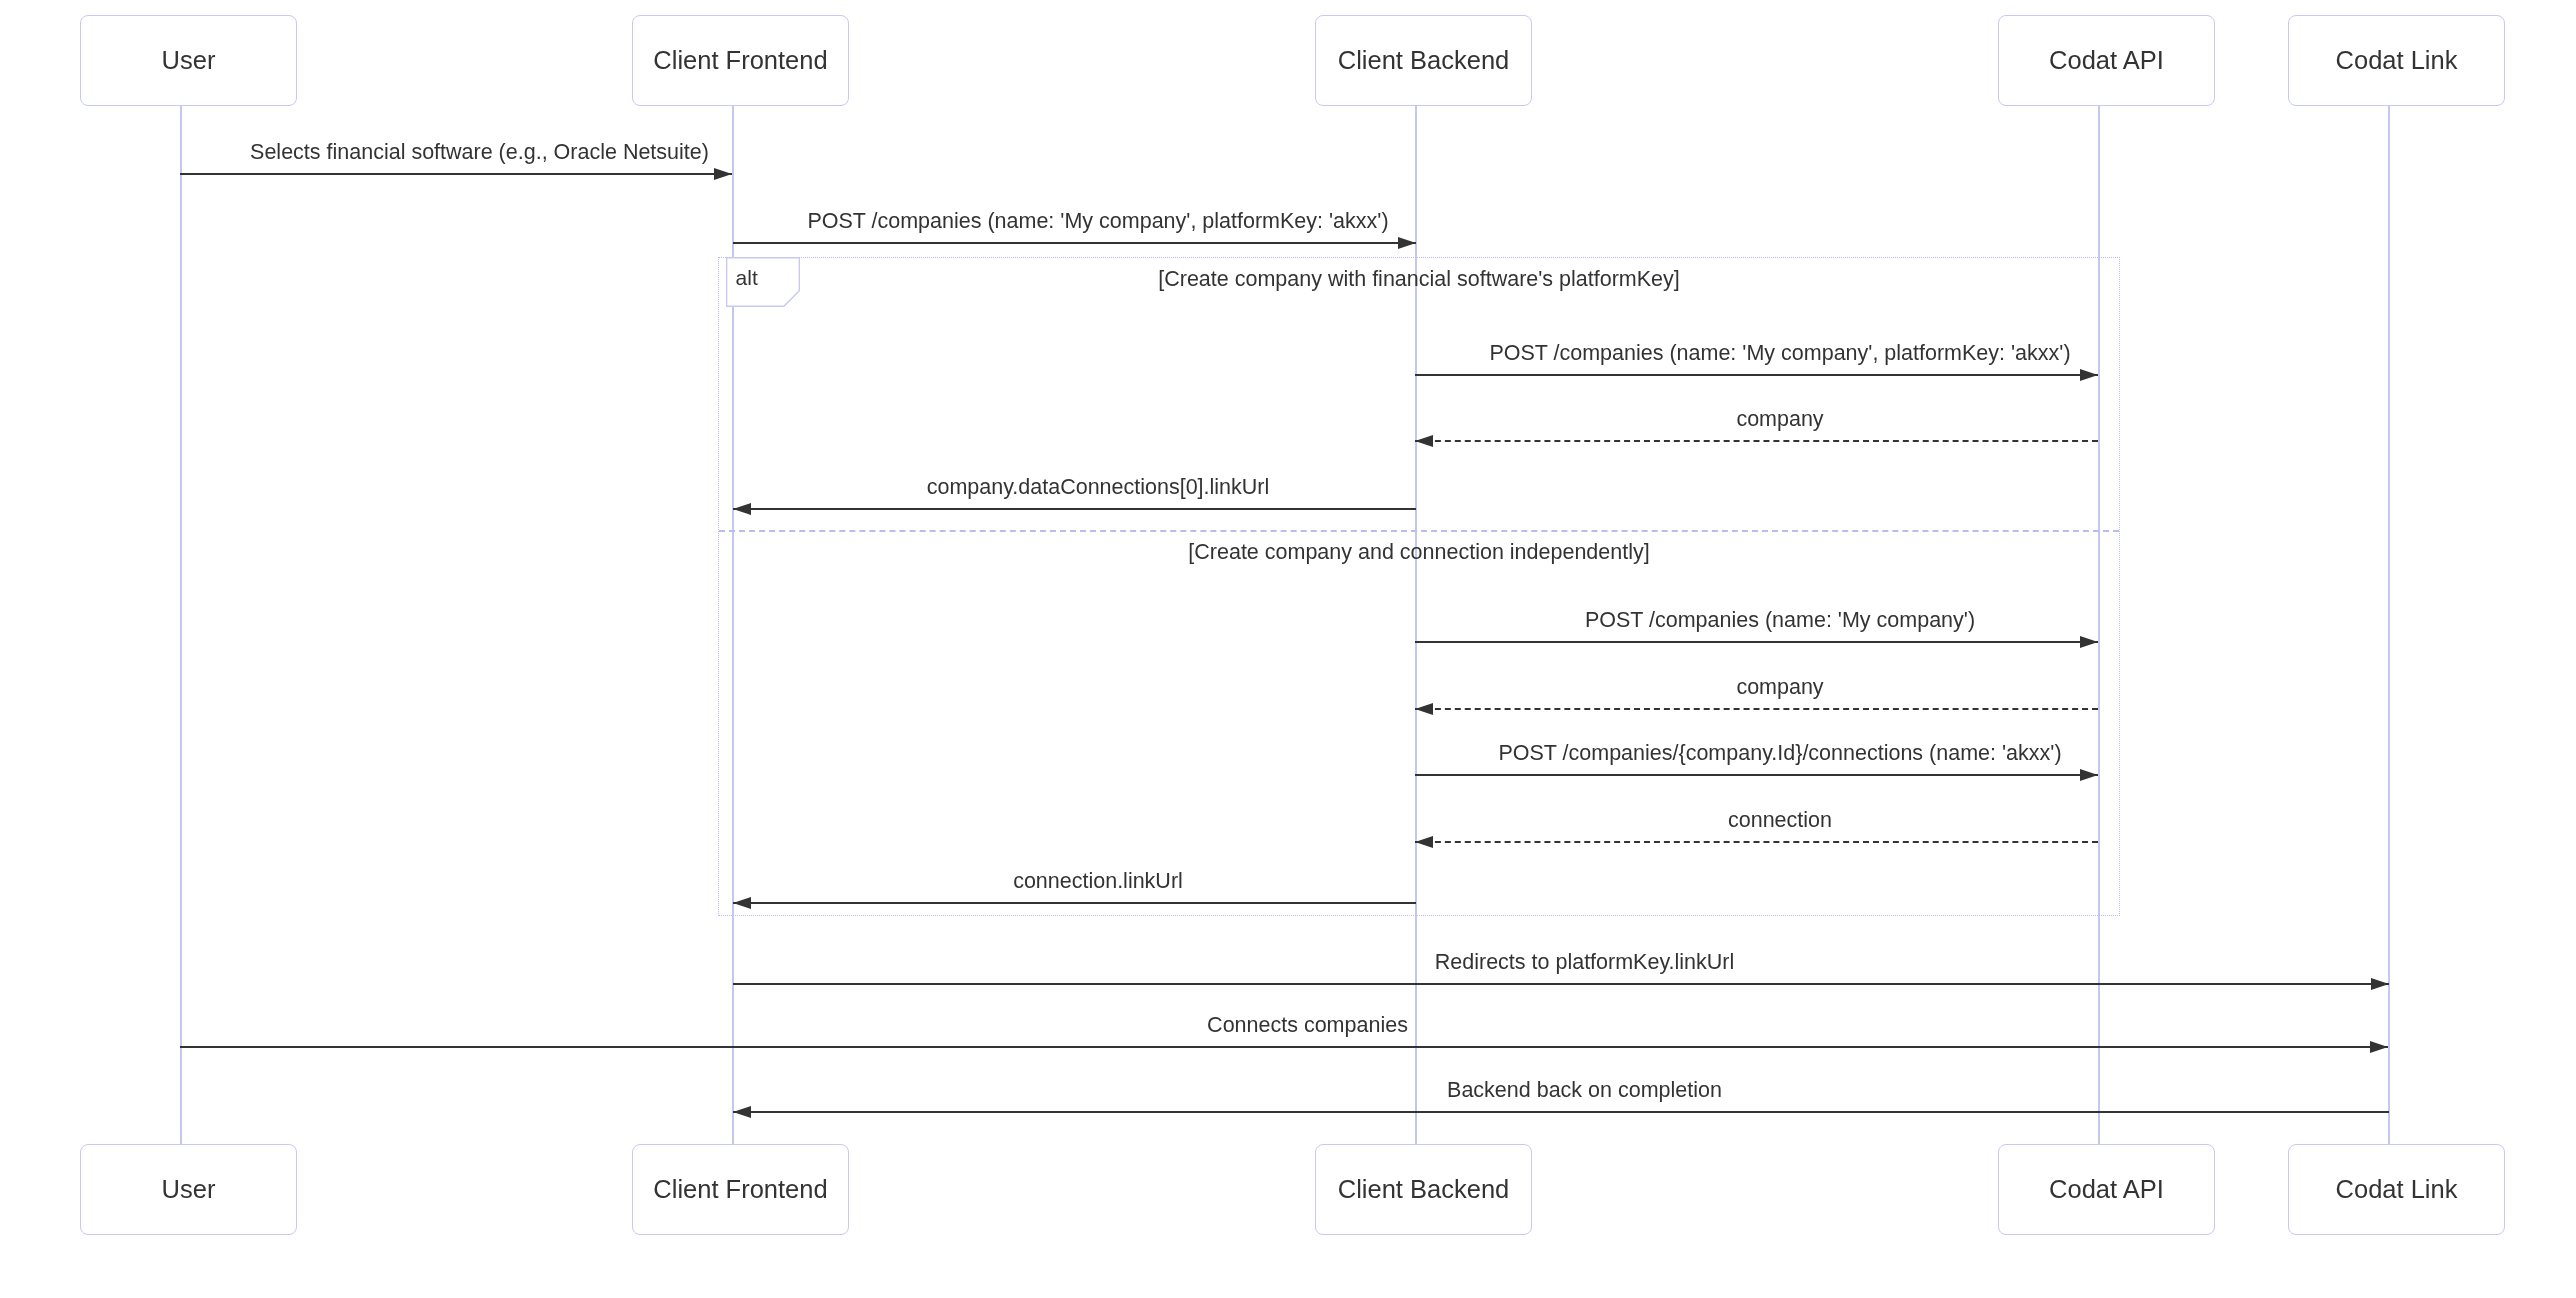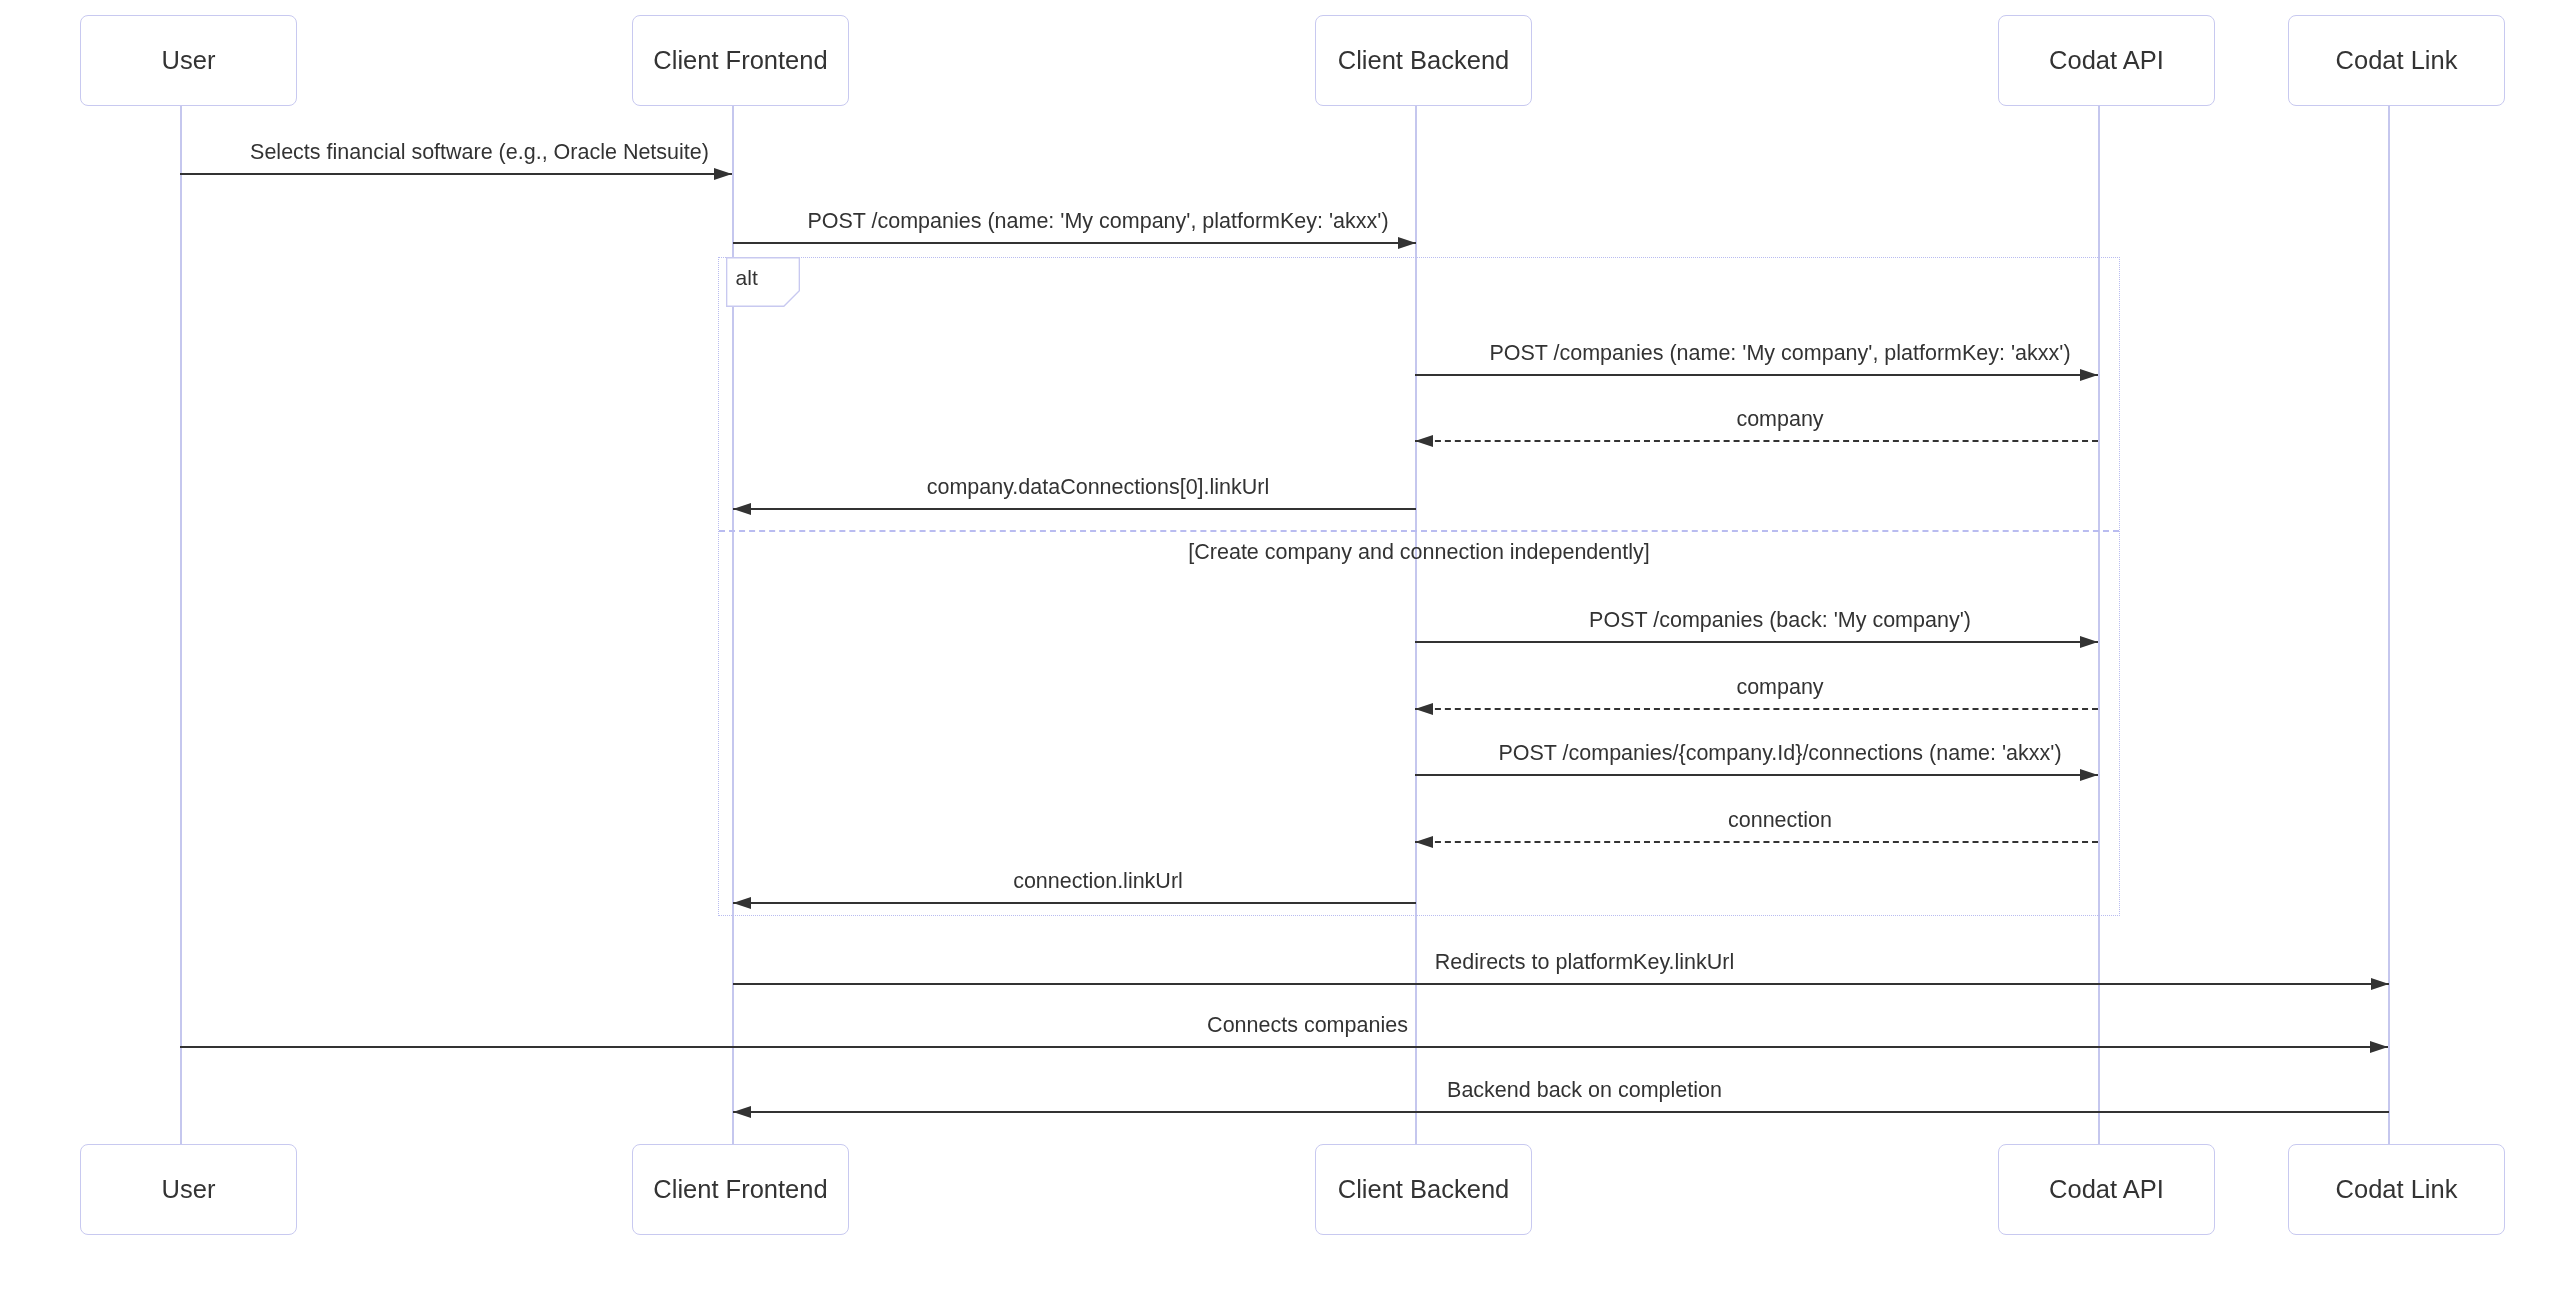--- a/index.html
+++ b/index.html
@@ -174,20 +174,21 @@
       </div>
   </div>
 
   <div class="alt-frame">
     <div class="alt-label">
       <svg width="74" height="50" viewBox="0 0 110 74">
         <path d="M1,1 H109 V50 L86,73 H1 Z" fill="#ffffff" stroke="#c8c9f0" stroke-width="2"></path>
       </svg>
       <div class="alt-label-text">alt</div>
     </div>
+    <div class="alt-condition first">[Create company with financial software's platformKey]</div>
     <div class="alt-divider"></div>
     <div class="alt-condition second">[Create company and connection independently]</div>
   </div>
 
   <div class="msg" style="left: 180px;  top: 138px;  width: 552px;">
     <div class="msg-label">Selects financial software (e.g., Oracle Netsuite)</div>
     <div class="msg-line right"></div>
   </div>
 
   <div class="msg" style="left: 733px; top: 207px;  width: 683px;">
@@ -204,21 +205,21 @@
     <div class="msg-label">company</div>
     <div class="msg-line dashed left"></div>
   </div>
 
   <div class="msg" style="left: 733px; top: 473px;  width: 683px;">
     <div class="msg-label">company.dataConnections[0].linkUrl</div>
     <div class="msg-line left"></div>
   </div>
 
   <div class="msg" style="left: 1415px; top: 606px;  width: 683px;">
-    <div class="msg-label">POST /companies (back: 'My company')</div>
+    <div class="msg-label">POST /companies (name: 'My company')</div>
     <div class="msg-line right"></div>
   </div>
 
   <div class="msg" style="left: 1415px; top: 673px; width: 683px;">
     <div class="msg-label">company</div>
     <div class="msg-line dashed left"></div>
   </div>
 
   <div class="msg" style="left: 1415px; top: 739px; width: 683px;">
     <div class="msg-label">POST /companies/{company.Id}/connections (name: 'akxx')</div>

